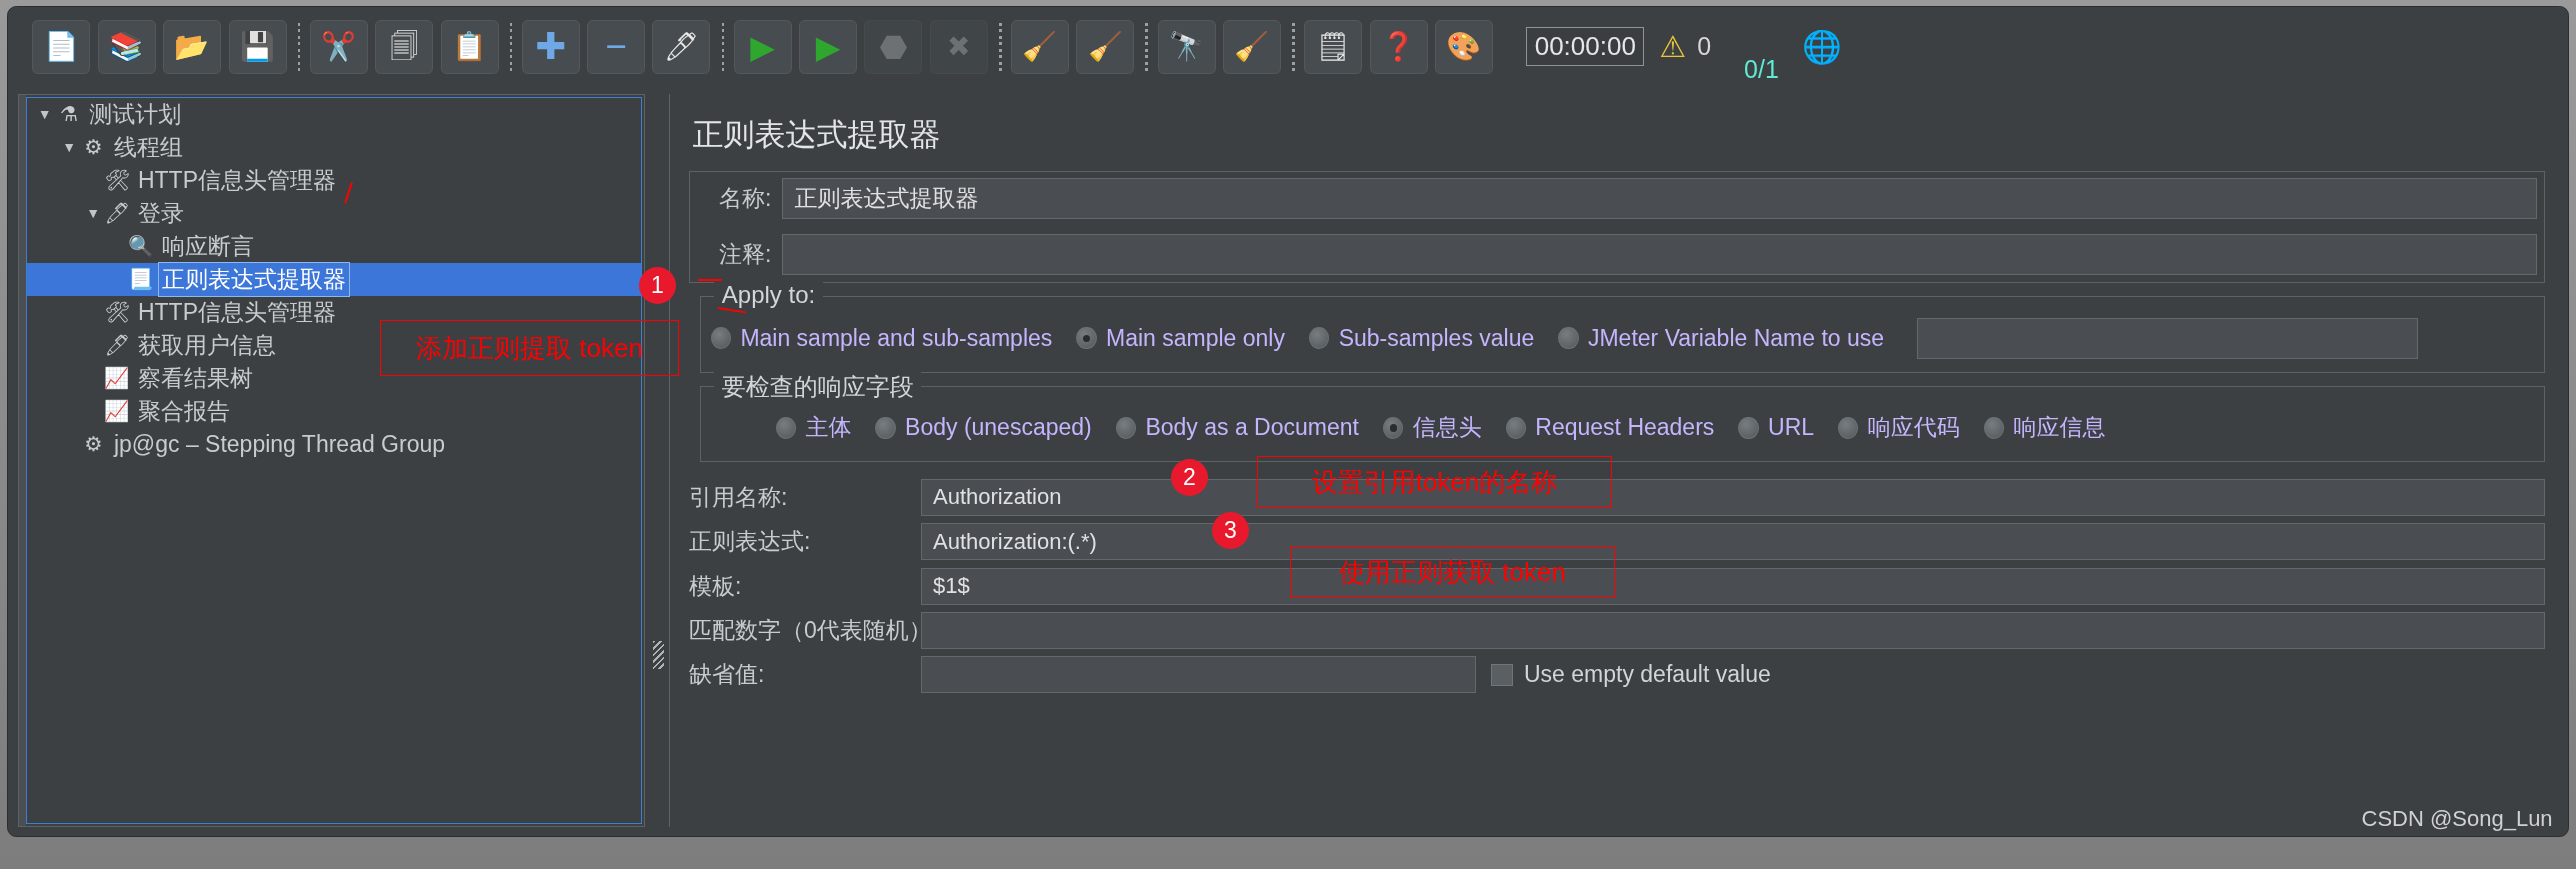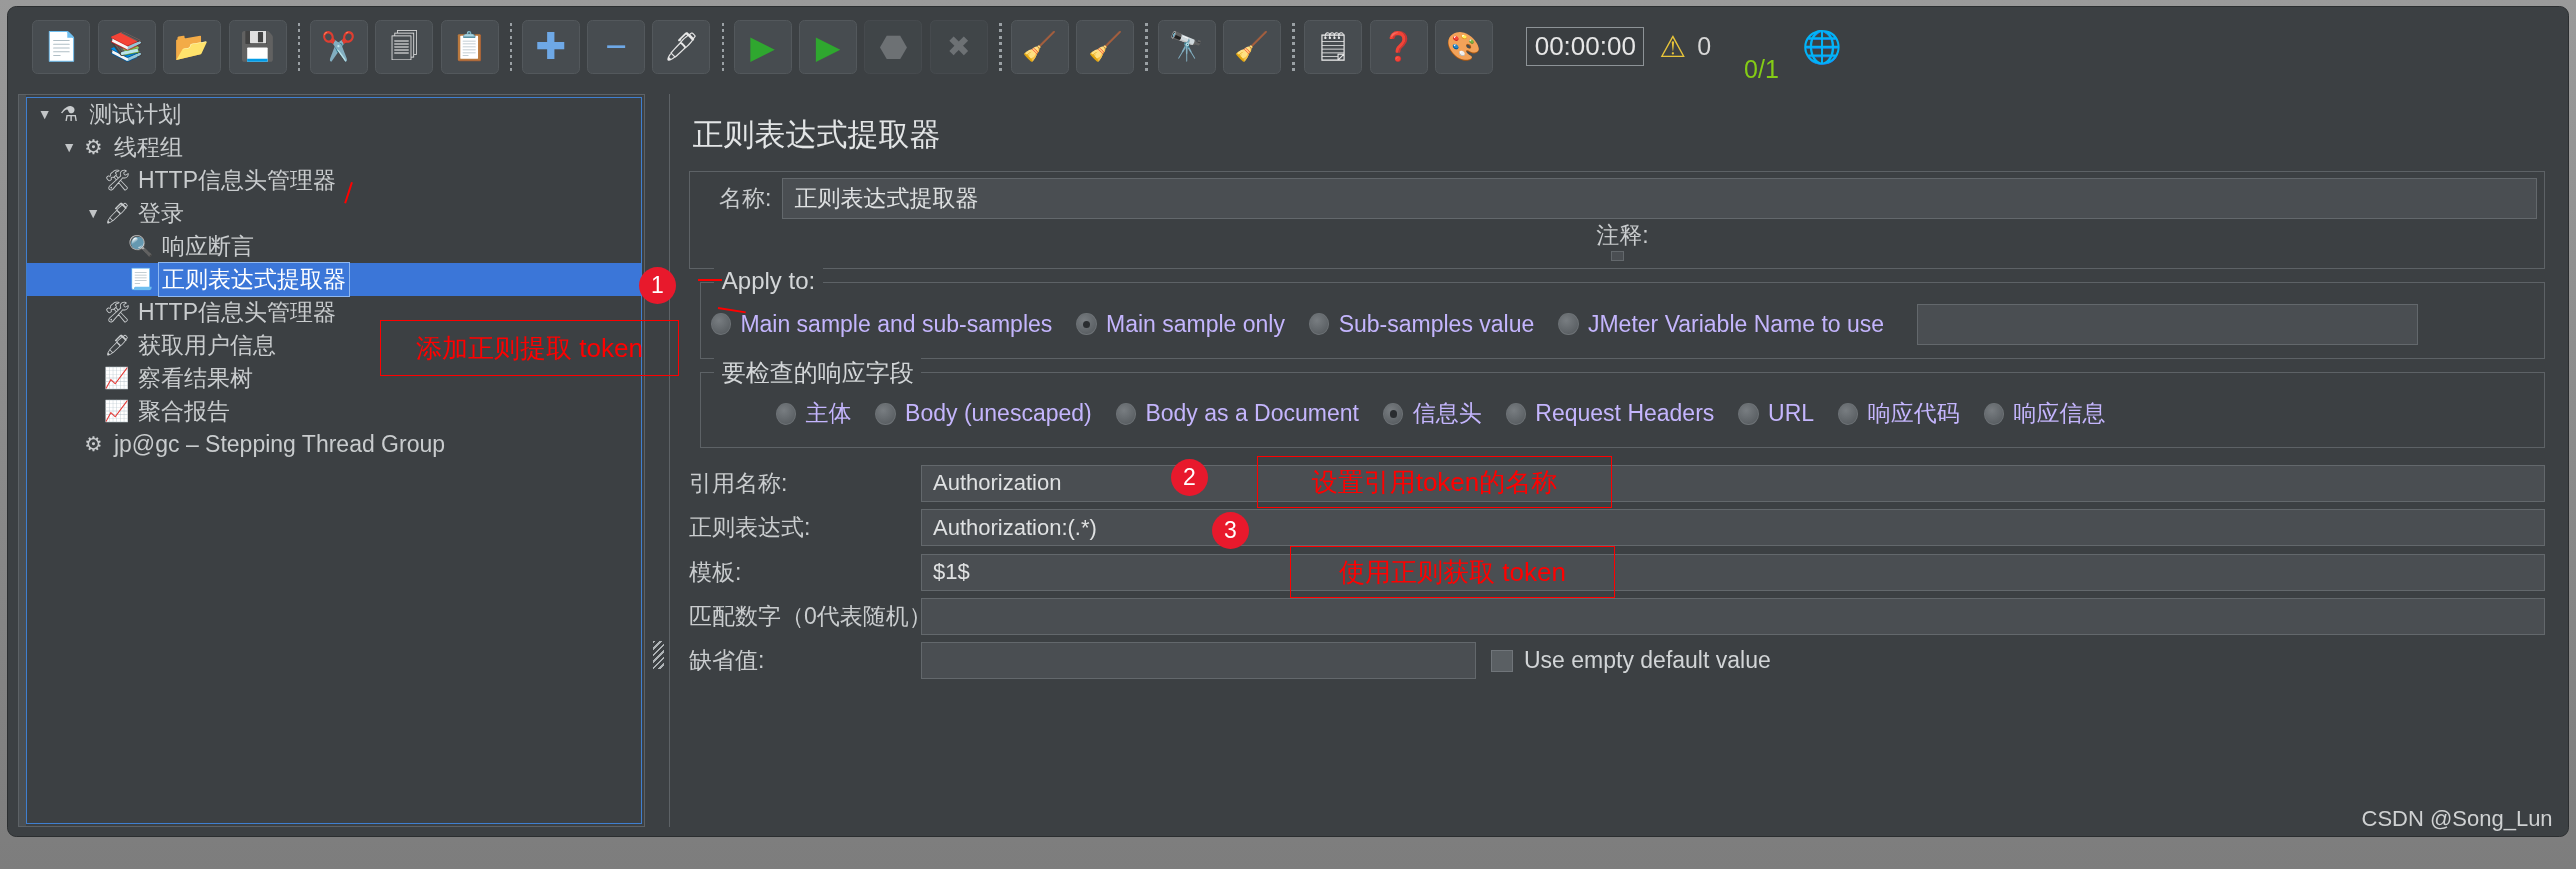--- a/index.html
+++ b/index.html
@@ -55,21 +55,21 @@
     background: #3a3e41;
     border: 1.9px solid #8d9397;
     color: #e6e6e6;
     display: flex; align-items: center; justify-content: center;
     font-size: 26px; letter-spacing: 0px;
     margin-left: 26px; margin-right: 15px;
     flex: 0 0 auto;
     font-family: "Liberation Sans", sans-serif;
   }
   .warncount { display: flex; align-items: center; gap: 11px; color: #d8d8d8; font-size: 25px; flex:0 0 auto;}
-  .errcount { color: #84cc16; font-size: 25px; margin-left: 33px; flex:0 0 auto;margin-top:46px;}
+  .errcount { color: #5eead4; font-size: 25px; margin-left: 33px; flex:0 0 auto;margin-top:46px;}
   .globe { margin-left: 24px; font-size: 32px; flex:0 0 auto;}
 
   
   .main {
     position: absolute; left: 0; top: 80px; right: 0; bottom: 0;
     background: #3c4043;
   }
   .treepanel {
     position: absolute; left: 9.3px; top: 7.4px; width: 627px; bottom: 9.3px;
     background: #3c4043;
@@ -131,21 +131,21 @@
     color: #e3e5e6;
     font-size: 31px;
     margin: 20.4px 0 15px 22px;
   }
   .fieldbox {
     margin: 0 13px 0 18.6px;
     border: 0.9px solid #5d6266;
     padding: 5.6px 7.4px 7.4px 7.4px;
   }
   .frow { display: flex; align-items: center; height: 41px; }
-  .frow + .frow { margin-top: 1px; flex-direction: column; }
+  .frow + .frow { margin-top: 15px; }
   .flabel {
     color: #c9ccce; font-size: 23px;
     width: 85px; text-align: right; padding-right: 11px;
     flex: 0 0 auto;
   }
   .finput {
     flex: 1 1 auto; height: 41px;
     background: #4a4e52;
     border: 0.9px solid #63686c;
     color: #dfe1e2;

